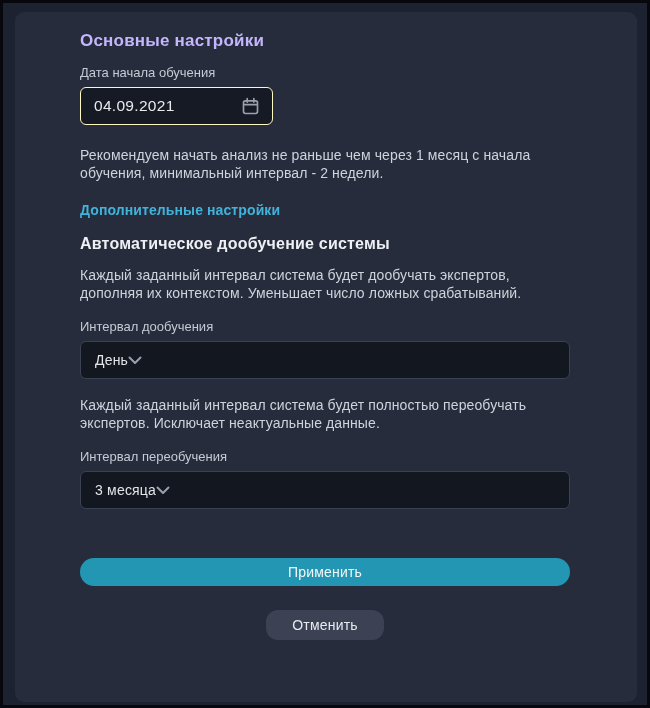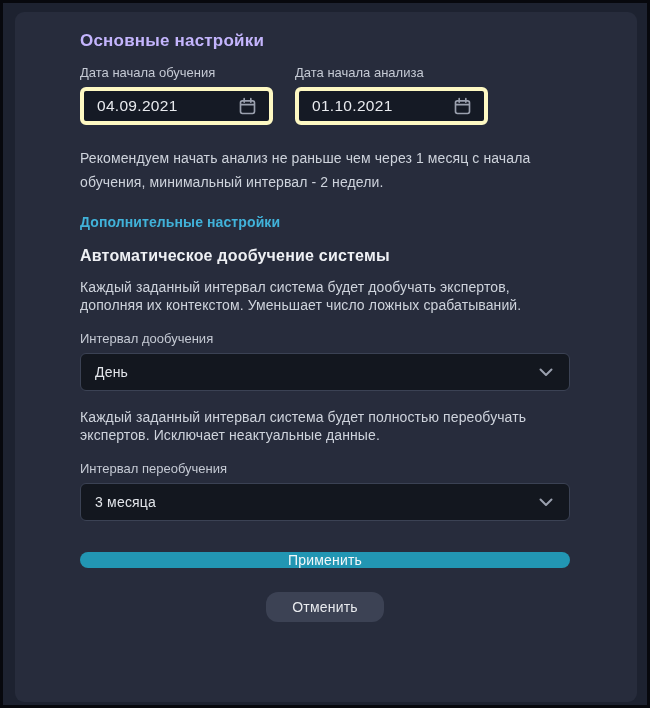--- a/index.html
+++ b/index.html
@@ -38,38 +38,38 @@
   .field { width: 193px; }
   .field-label, .select-label {
     display: block;
     color: #c5cad4;
     font-size: 13px;
     margin-bottom: 7px;
   }
   .date-input {
     height: 38px;
     background: #151a25;
-    border: 4px solid #fef9c3;
+    border: 1px solid #fef9c3;
     border-radius: 6px;
     display: flex;
     align-items: center;
     justify-content: space-between;
     padding: 0 11px 0 13px;
     cursor: pointer;
   }
   .date-value {
     color: #e8eaee;
     font-size: 15.5px;
     letter-spacing: 0.3px;
   }
   .cal-icon { display: flex; }
   .hint {
     color: #ced3dc;
     font-size: 14px;
-    line-height: 24px;
+    line-height: 18px;
     margin-bottom: 19px;
     letter-spacing: 0.1px;
   }
   .adv-link {
     display: inline-block;
     color: #41b2d9;
     font-size: 14px;
     font-weight: bold;
     letter-spacing: 0.1px;
     text-decoration: none;
@@ -91,35 +91,34 @@
     letter-spacing: 0.1px;
   }
   .select-box {
     height: 38px;
     width: 100%;
     background: #13171f;
     border: 1px solid #3b4254;
     border-radius: 6px;
     display: flex;
     align-items: center;
-    justify-content: space-between;
     padding: 0 16px 0 14px;
     cursor: pointer;
     margin-bottom: 17px;
   }
   .select-value {
     color: #e2e5ea;
     font-size: 14px;
     letter-spacing: 0.2px;
   }
   .apply-btn {
     display: block;
     width: 100%;
-    height: 16px;
-    margin-top: 31px;
+    height: 28px;
+    margin-top: 49px;
     background: #2296b3;
     border: none;
     border-radius: 14px;
     color: #f3f7f9;
     font-family: inherit;
     font-size: 14px;
     letter-spacing: 0.2px;
     cursor: pointer;
   }
   .cancel-btn {
@@ -153,34 +152,20 @@
           <span class="cal-icon">
             <svg width="21" height="21" viewBox="0 0 24 24" fill="none" stroke="#9aa0ae" stroke-width="1.9" stroke-linecap="round">
               <rect x="4" y="5.5" width="16" height="14.5" rx="2.2"></rect>
               <line x1="8.2" y1="3" x2="8.2" y2="7"></line>
               <line x1="15.8" y1="3" x2="15.8" y2="7"></line>
               <line x1="4.5" y1="9.8" x2="19.5" y2="9.8"></line>
             </svg>
           </span>
         </div>
       </div>
-      <div class="field">
-        <span class="field-label">Дата начала анализа</span>
-        <div class="date-input">
-          <span class="date-value">01.10.2021</span>
-          <span class="cal-icon">
-            <svg width="21" height="21" viewBox="0 0 24 24" fill="none" stroke="#9aa0ae" stroke-width="1.9" stroke-linecap="round">
-              <rect x="4" y="5.5" width="16" height="14.5" rx="2.2"></rect>
-              <line x1="8.2" y1="3" x2="8.2" y2="7"></line>
-              <line x1="15.8" y1="3" x2="15.8" y2="7"></line>
-              <line x1="4.5" y1="9.8" x2="19.5" y2="9.8"></line>
-            </svg>
-          </span>
-        </div>
-      </div>
     </div>
 
     <p class="hint">Рекомендуем начать анализ не раньше чем через 1 месяц с начала обучения, минимальный интервал - 2 недели.</p>
 
     <a class="adv-link">Дополнительные настройки</a>
 
     <div>
       <h2 class="section-heading">Автоматическое дообучение системы</h2>
       <p class="section-desc">Каждый заданный интервал система будет дообучать экспертов, дополняя их контекстом. Уменьшает число ложных срабатываний.</p>
       <span class="select-label">Интервал дообучения</span>

